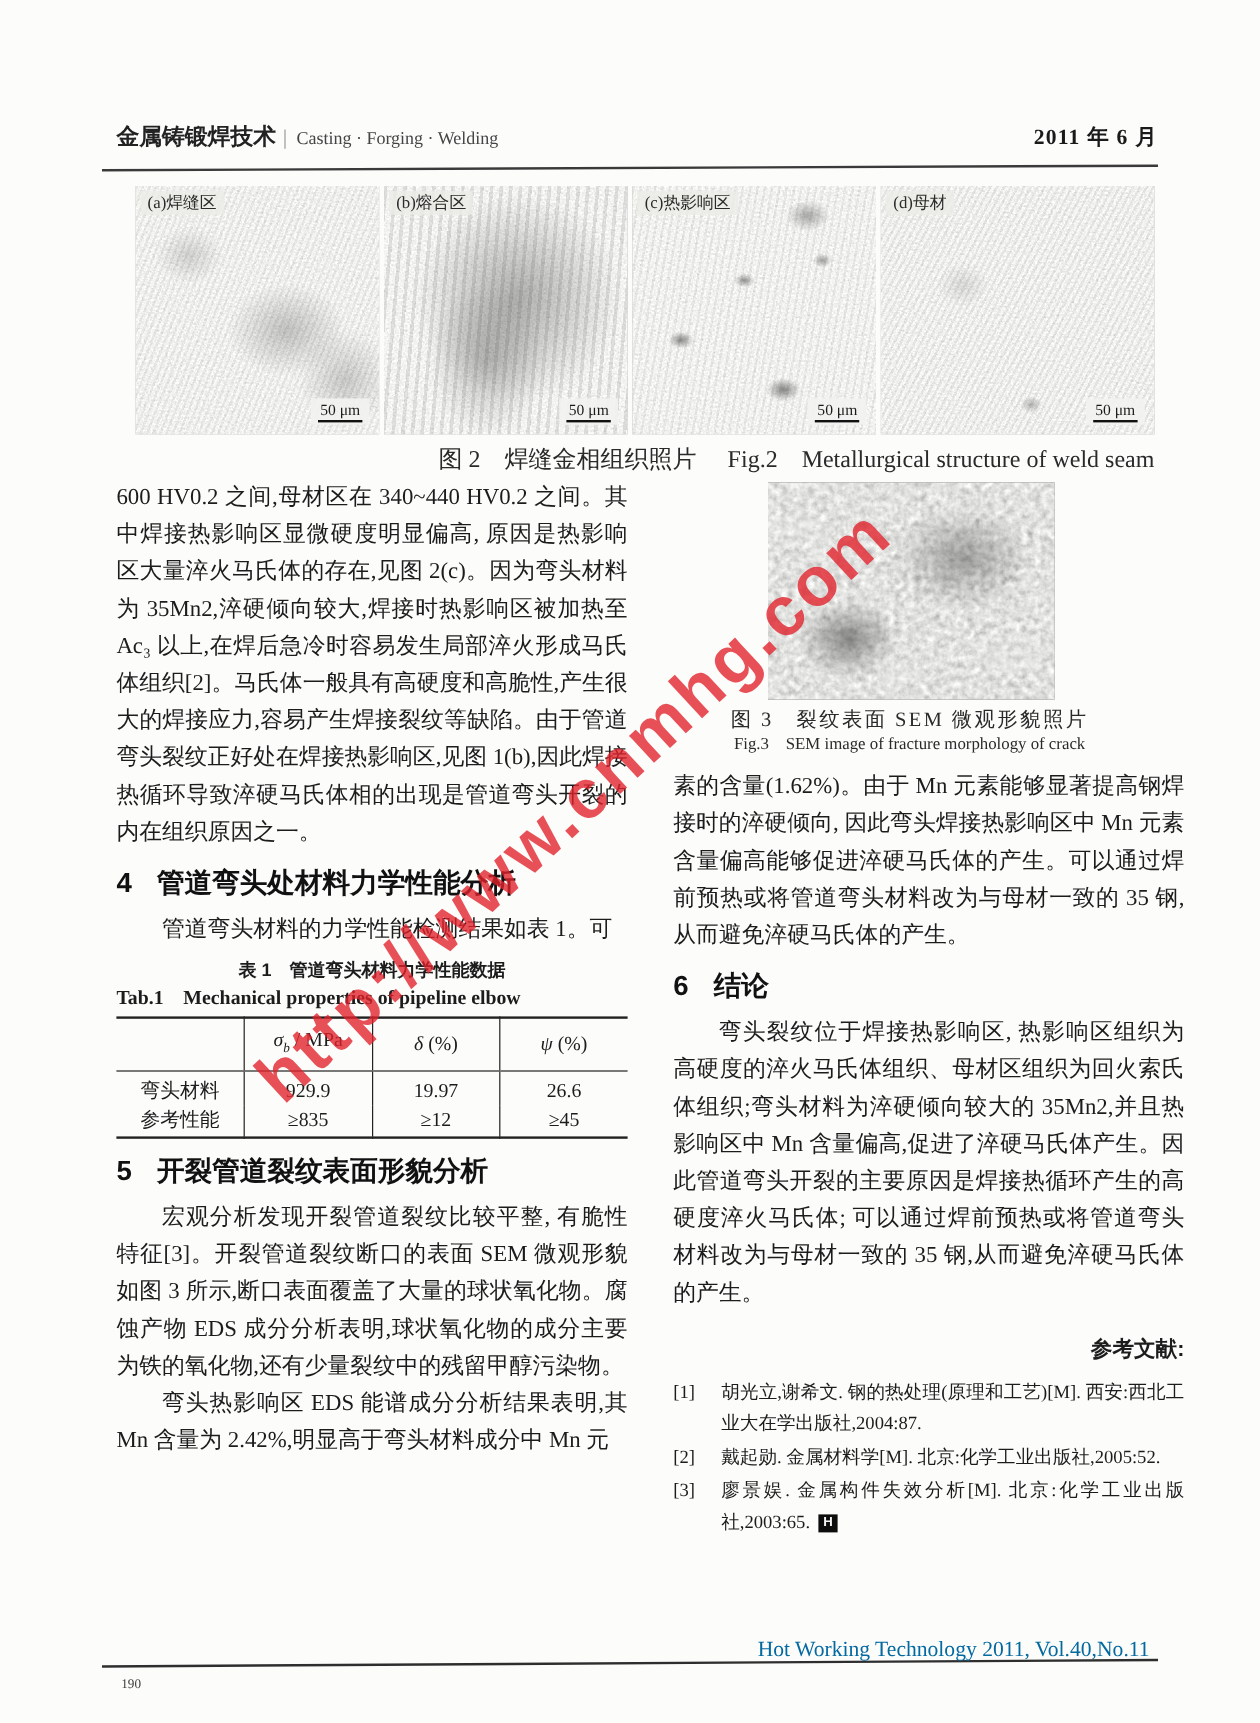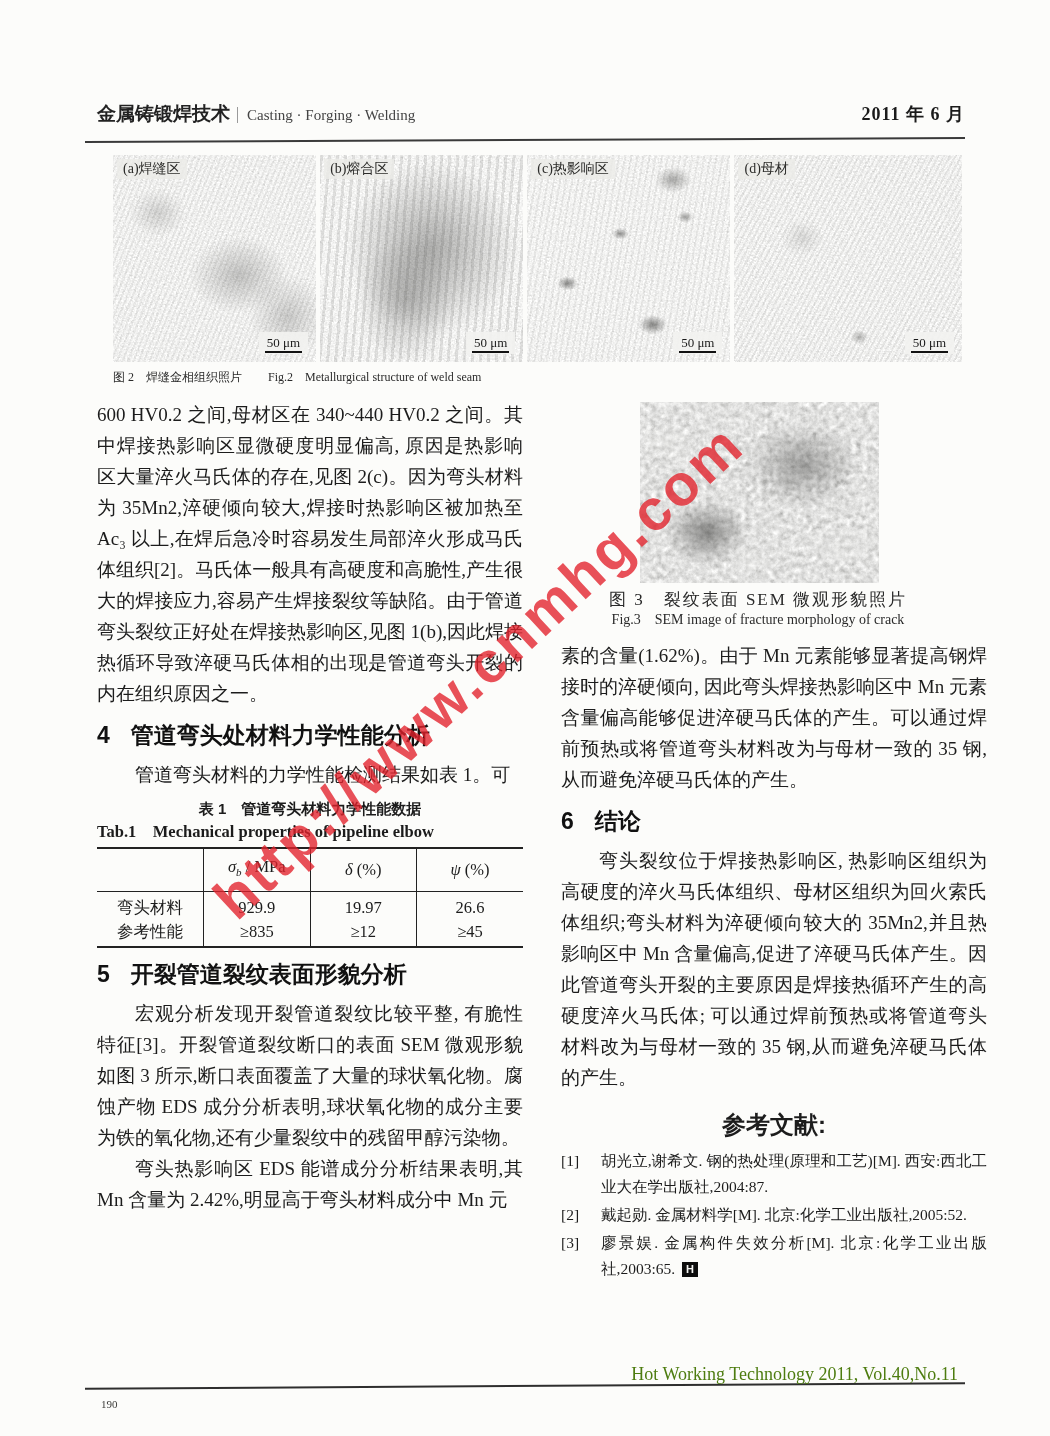--- a/index.html
+++ b/index.html
@@ -42,21 +42,21 @@
   .micro-label{
     position:absolute;left:4px;top:4px;padding:1px 6px;
     background:rgba(235,235,232,.82);color:#2b2b29;
     font-size:14px;font-family:"Liberation Serif",serif;z-index:3;
   }
   .scalebar{
     position:absolute;right:8px;bottom:8px;background:rgba(242,242,240,.92);
     padding:1px 6px 3px 6px;z-index:3;
   }
   .scalebar span{font-size:13px;color:#1a1a1a;border-bottom:2px solid #111;padding:0 2px 1px 2px;}
-  .fig2-caption{position:absolute;left:113px;top:369px;width:849px;text-align:left;font-size:12px;color:#2a2a2a;}
+  .fig2-caption{position:absolute;left:113px;top:369px;width:849px;text-align:right;font-size:20px;color:#2a2a2a;}
   .fig2-caption .cn{margin-right:26px;}
   
   .col{position:absolute;width:426px;font-size:19px;line-height:31px;text-align:justify;}
   .col-left{left:97px;top:399px;}
   .col-right{left:561px;top:640px;}
   .col p{margin:0;}
   .indent{text-indent:2em;}
   .sec-heading{
     font-family:"Liberation Sans","DejaVu Sans",sans-serif;font-weight:700;
     font-size:23px;line-height:30px;color:#111;text-align:left;
@@ -80,30 +80,30 @@
   .blobs-sem{position:absolute;inset:0;background:
     radial-gradient(60px 46px at 28% 72%, rgba(25,25,23,.45), rgba(25,25,23,0) 70%),
     radial-gradient(80px 60px at 68% 35%, rgba(30,30,28,.35), rgba(30,30,28,0) 72%),
     radial-gradient(40px 30px at 12% 22%, rgba(235,235,232,.35), rgba(235,235,232,0) 70%),
     radial-gradient(55px 40px at 85% 80%, rgba(230,230,228,.30), rgba(230,230,228,0) 70%),
     radial-gradient(30px 24px at 45% 88%, rgba(240,240,238,.35), rgba(240,240,238,0) 65%);}
   .fig3-cap{position:absolute;left:545px;width:426px;text-align:center;color:#2a2a2a;font-family:Liberation Serif, serif;}
   .fig3-cap-cn{top:588px;font-size:17px;letter-spacing:2px;}
   .fig3-cap-en{top:611px;font-size:14px;}
   
-  .refs-heading{font-family:"Liberation Sans",sans-serif;font-weight:700;font-size:24px;margin:16px 0 8px 0;text-align:center;}
+  .refs-heading{font-family:"Liberation Sans",sans-serif;font-weight:700;font-size:18px;margin:16px 0 8px 0;text-align:right;}
   .ref{display:flex;font-size:15.5px;line-height:26px;text-align:justify;margin-bottom:2px;}
   .ref .marker{flex:0 0 40px;}
   .ref .txt{flex:1;}
   .endmark{display:inline-block;background:#0d0d0d;color:#f5f5f3;font-family:"Liberation Sans",sans-serif;
     font-weight:700;font-size:11px;line-height:13px;padding:1px 4px;margin-left:7px;vertical-align:1px;}
   
   .footer-rule{position:absolute;left:85px;top:1385px;width:880px;height:2px;background:#2e2e2e;transform:rotate(-0.35deg);}
   .page-number{position:absolute;left:101px;top:1398px;font-size:11px;font-weight:400;color:#3c3c3a;}
-  .footer-journal{position:absolute;right:92px;top:1364px;font-size:18px;color:#4d7c0f;}
+  .footer-journal{position:absolute;right:92px;top:1364px;font-size:18px;color:#0369a1;}
   
   .watermark{
     position:absolute;left:137px;top:648px;width:662px;height:74px;z-index:40;
     font-family:"Liberation Sans","DejaVu Sans",sans-serif;font-weight:700;font-size:58px;
     letter-spacing:3px;white-space:nowrap;
     transform:rotate(-42.8deg);transform-origin:center center;
     opacity:.78;pointer-events:none;
   }
 </style>
 </head>

